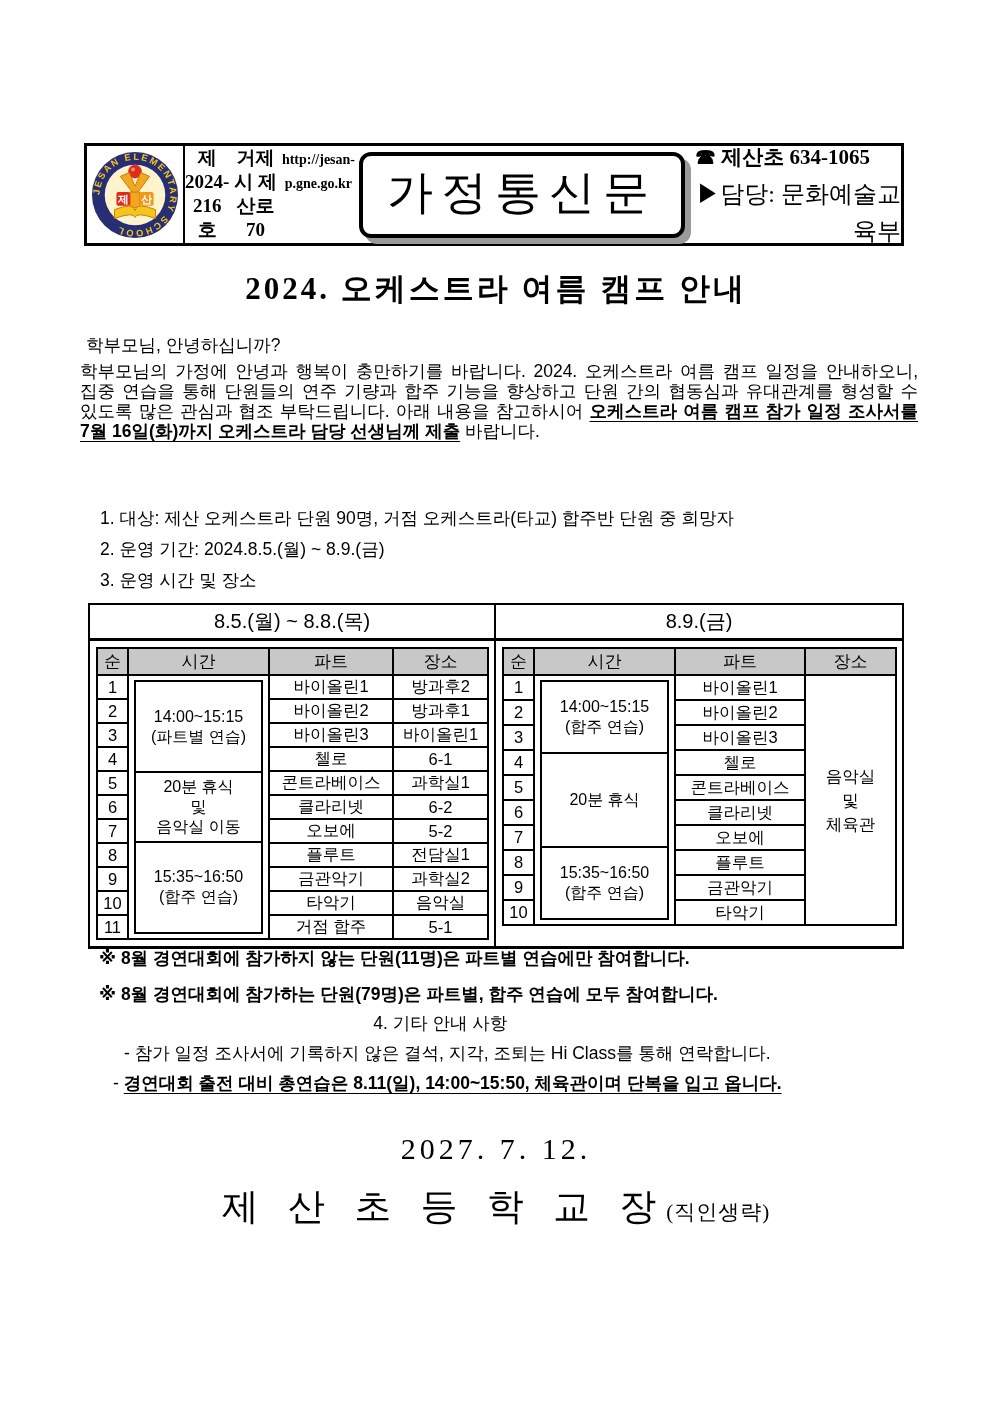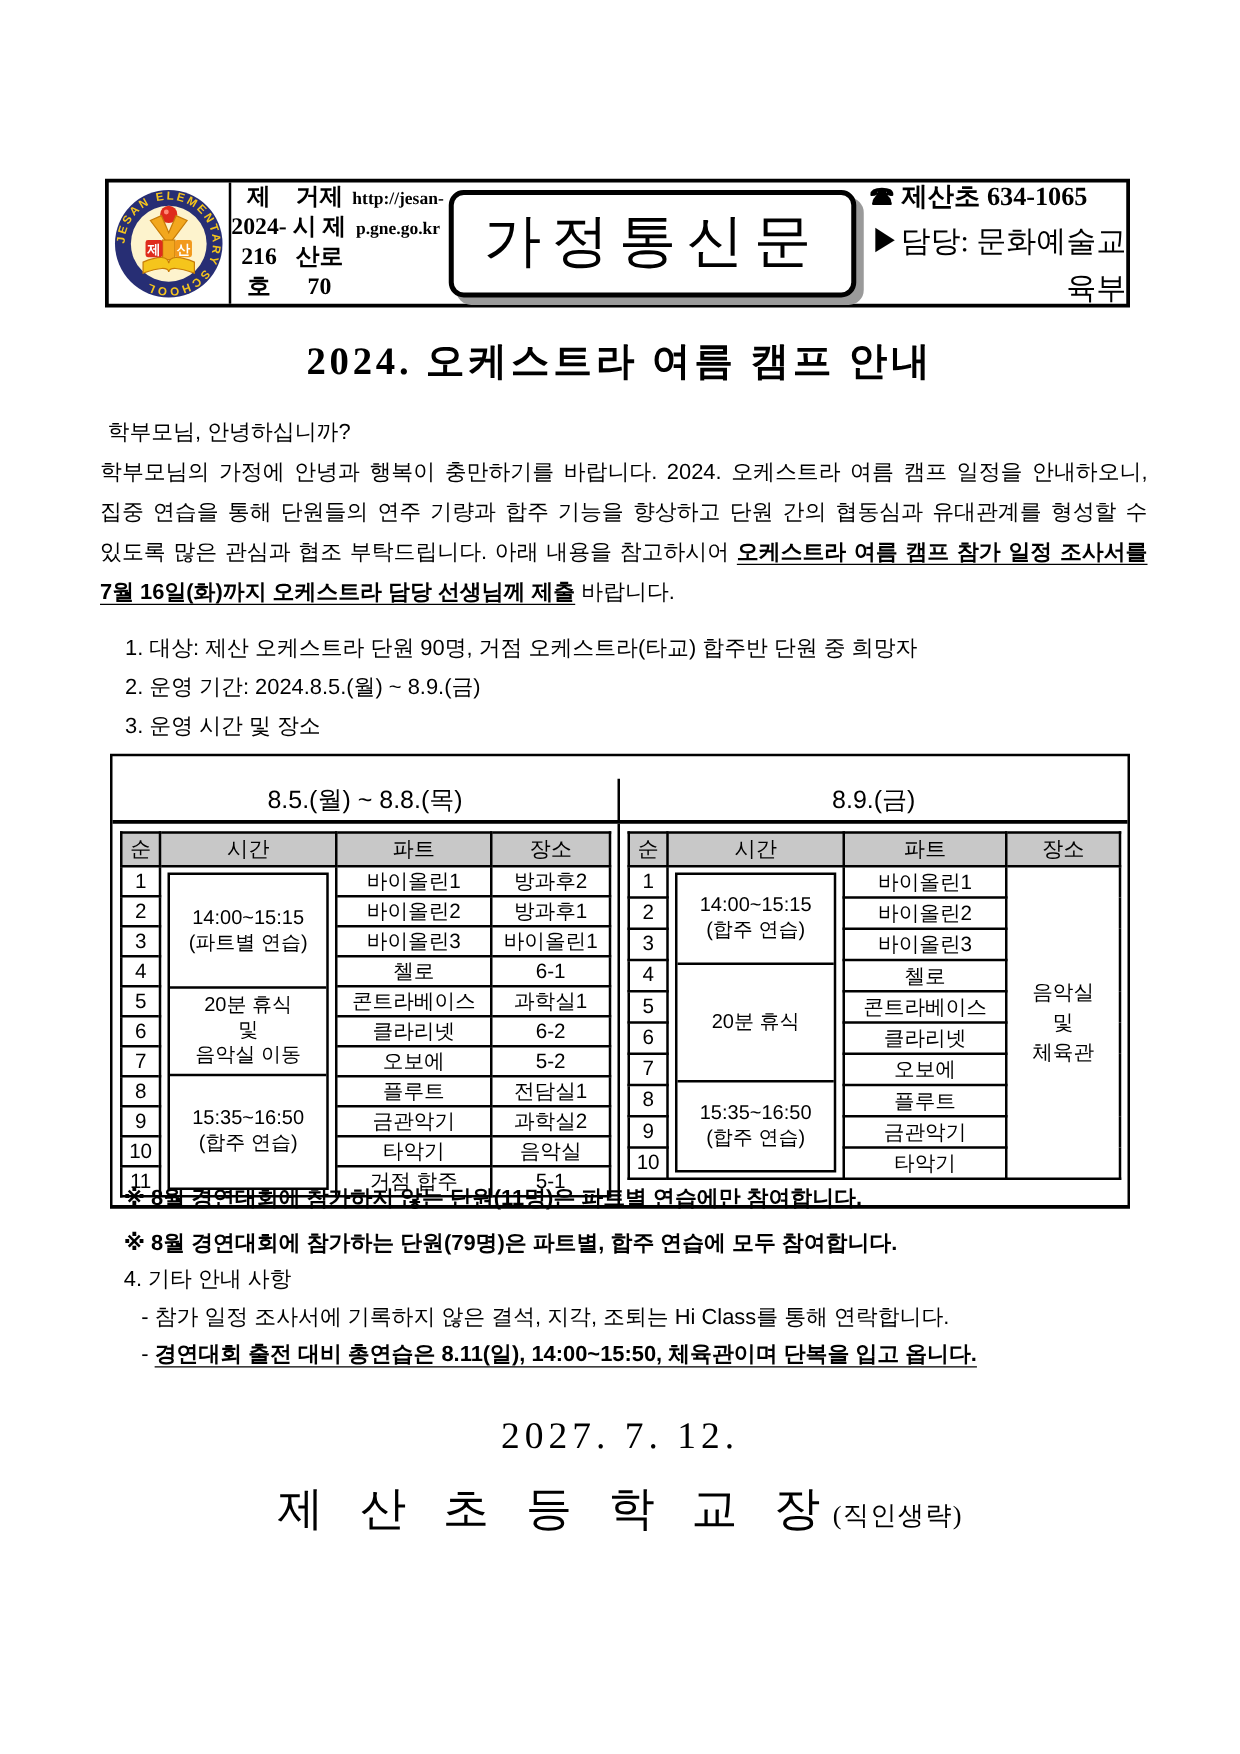--- a/index.html
+++ b/index.html
@@ -33,28 +33,28 @@
   .dept-line  { font-family:"Liberation Serif",serif; font-weight:normal; font-size:24px;text-align:right; }
 
   
   .main-title {
     position:absolute; left:0; top:268px; width:100%; text-align:center;
     font-family:"Liberation Serif",serif; font-weight:bold; font-size:31px; letter-spacing:3px;
   }
   .greeting { position:absolute; left:86px; top:333px; font-size:17.5px; }
   .body-para {
     position:absolute; left:80px; top:361px; width:838px;
-    font-size:17.5px; line-height:32px; text-align:justify; word-break:keep-all;
+    font-size:17.5px; line-height:20px; text-align:justify; word-break:keep-all;
   }
   .em { font-weight:bold; text-decoration:underline; text-underline-offset:4px; }
   .items { position:absolute; left:100px; top:503px; font-size:17.5px; line-height:31px; }
 
   
   .sched { position:absolute; left:88px; top:603px; width:816px; border:2px solid #000; border-bottom-width:3px; background:#fff; }
-  .sched-head { display:flex; height:36px; border-bottom:3px solid #000;margin-top:18px; }
+  .sched-head { display:flex; height:36px; border-bottom:3px solid #000; }
   .sched-head > div { width:50%; display:flex; align-items:center; justify-content:center; font-size:20px; }
   .sched-head .hl { border-right:2px solid #000; }
   .sched-body { display:flex; }
   .half { width:50%; padding:6px 5px 6px 6px; }
   .half.left-half { border-right:2px solid #000; }
   table.inner { width:100%; border-collapse:collapse; border:2px solid #000; table-layout:fixed; }
   table.inner th {
     background:#c8c8c8; border:2px solid #000; height:27px;
     font-size:17px; font-weight:normal; text-align:center;
   }
@@ -67,21 +67,21 @@
     border:2px solid #000; display:flex; flex-direction:column;
   }
   .tsec { display:flex; flex-direction:column; align-items:center; justify-content:center; line-height:20px; font-size:16px; }
   .tsec + .tsec { border-top:2px solid #000; }
   .tbl-left  .tsec-a { flex:4; } .tbl-left  .tsec-b { flex:3; } .tbl-left  .tsec-c { flex:4; }
   .tbl-right .tsec-a { flex:3; } .tbl-right .tsec-b { flex:4; } .tbl-right .tsec-c { flex:3; }
   td.placecol { vertical-align:middle; line-height:24px; font-size:17px; }
 
   
   .notes { position:absolute; left:99px; top:940px; font-size:17.5px; line-height:36px; font-weight:bold; }
-  .sec4  { position:absolute; left:99px; top:1008px; font-size:17.5px; line-height:30px; }
+  .sec4  { position:absolute; left:99px; top:1008px; font-size:17.5px; line-height:30px;text-align:center; }
   .sec4 .sub { padding-left:14px; }
 
   
   .date-line {
     position:absolute; left:0; top:1132px; width:100%; text-align:center;
     font-family:"Liberation Serif",serif; font-size:30px; letter-spacing:4px;
   }
   .sign-line { position:absolute; left:0; top:1182px; width:100%; text-align:center; font-family:"Liberation Serif",serif; }
   .sign-main { font-size:37px; letter-spacing:10px; }
   .sign-note { font-size:21px; letter-spacing:1px; }

